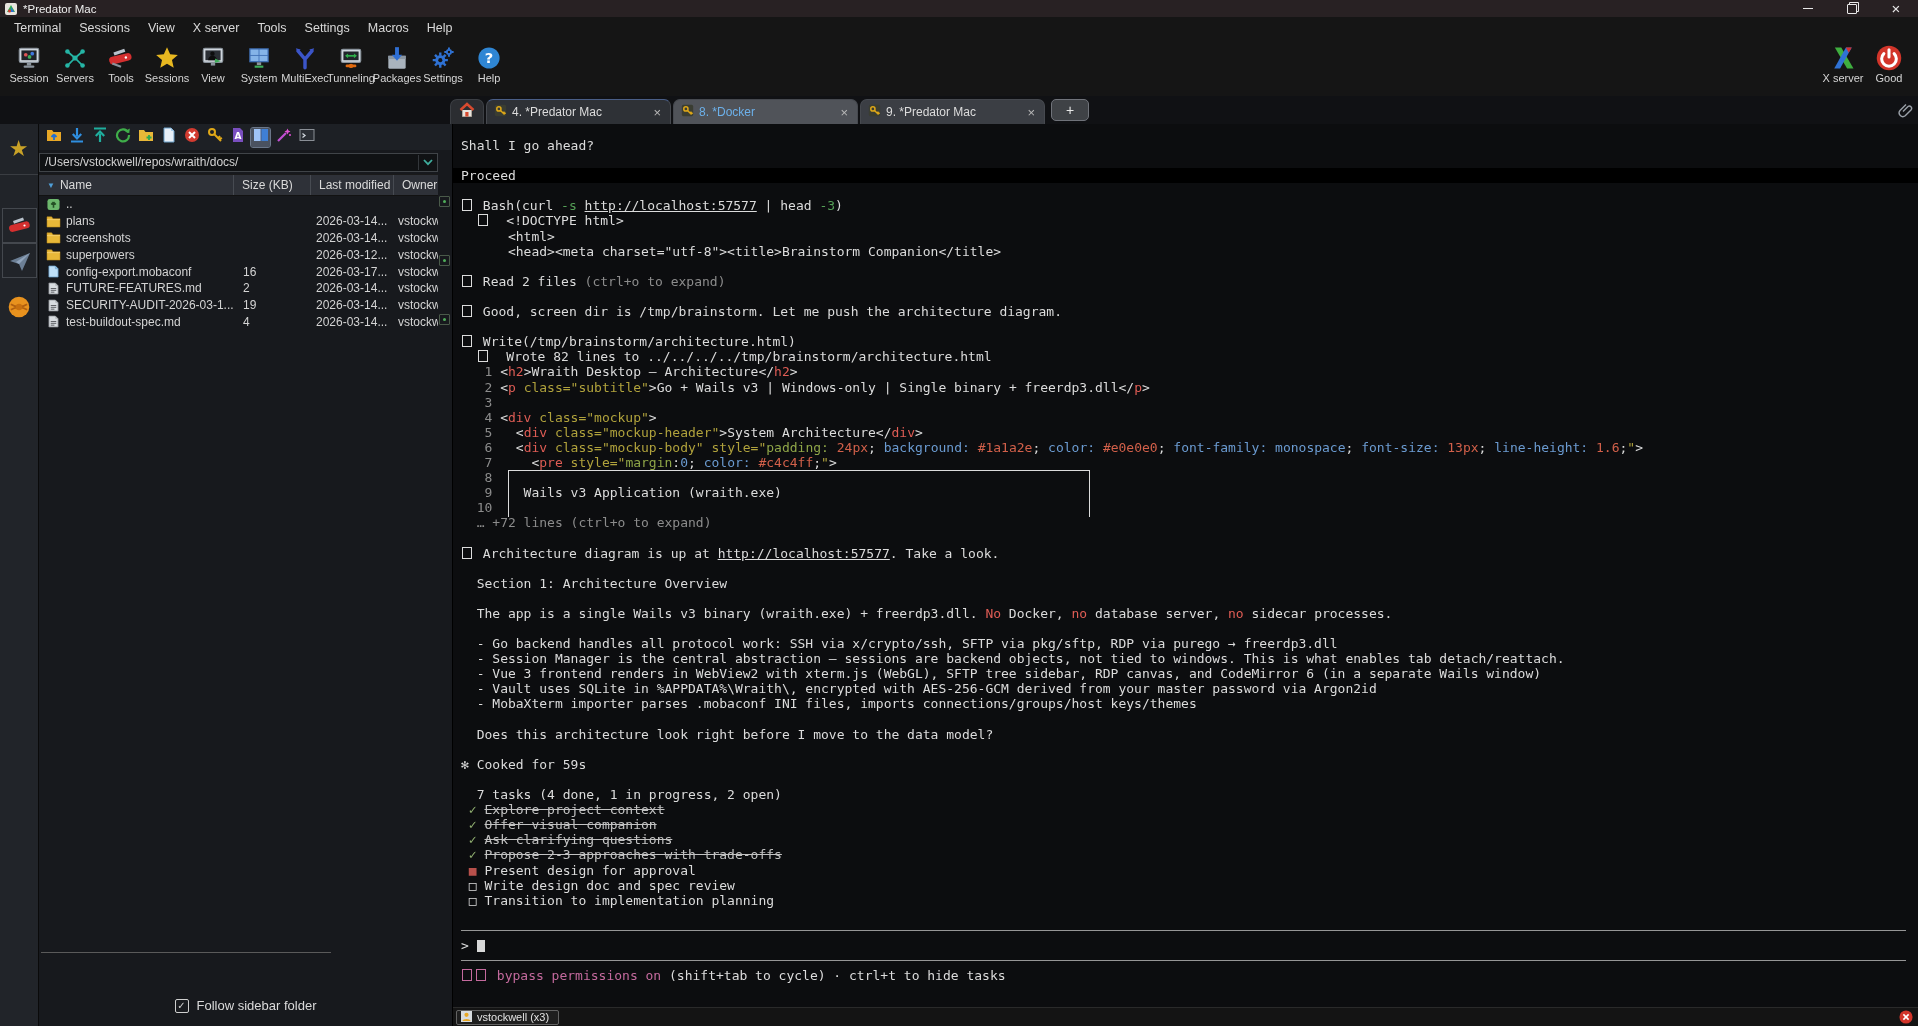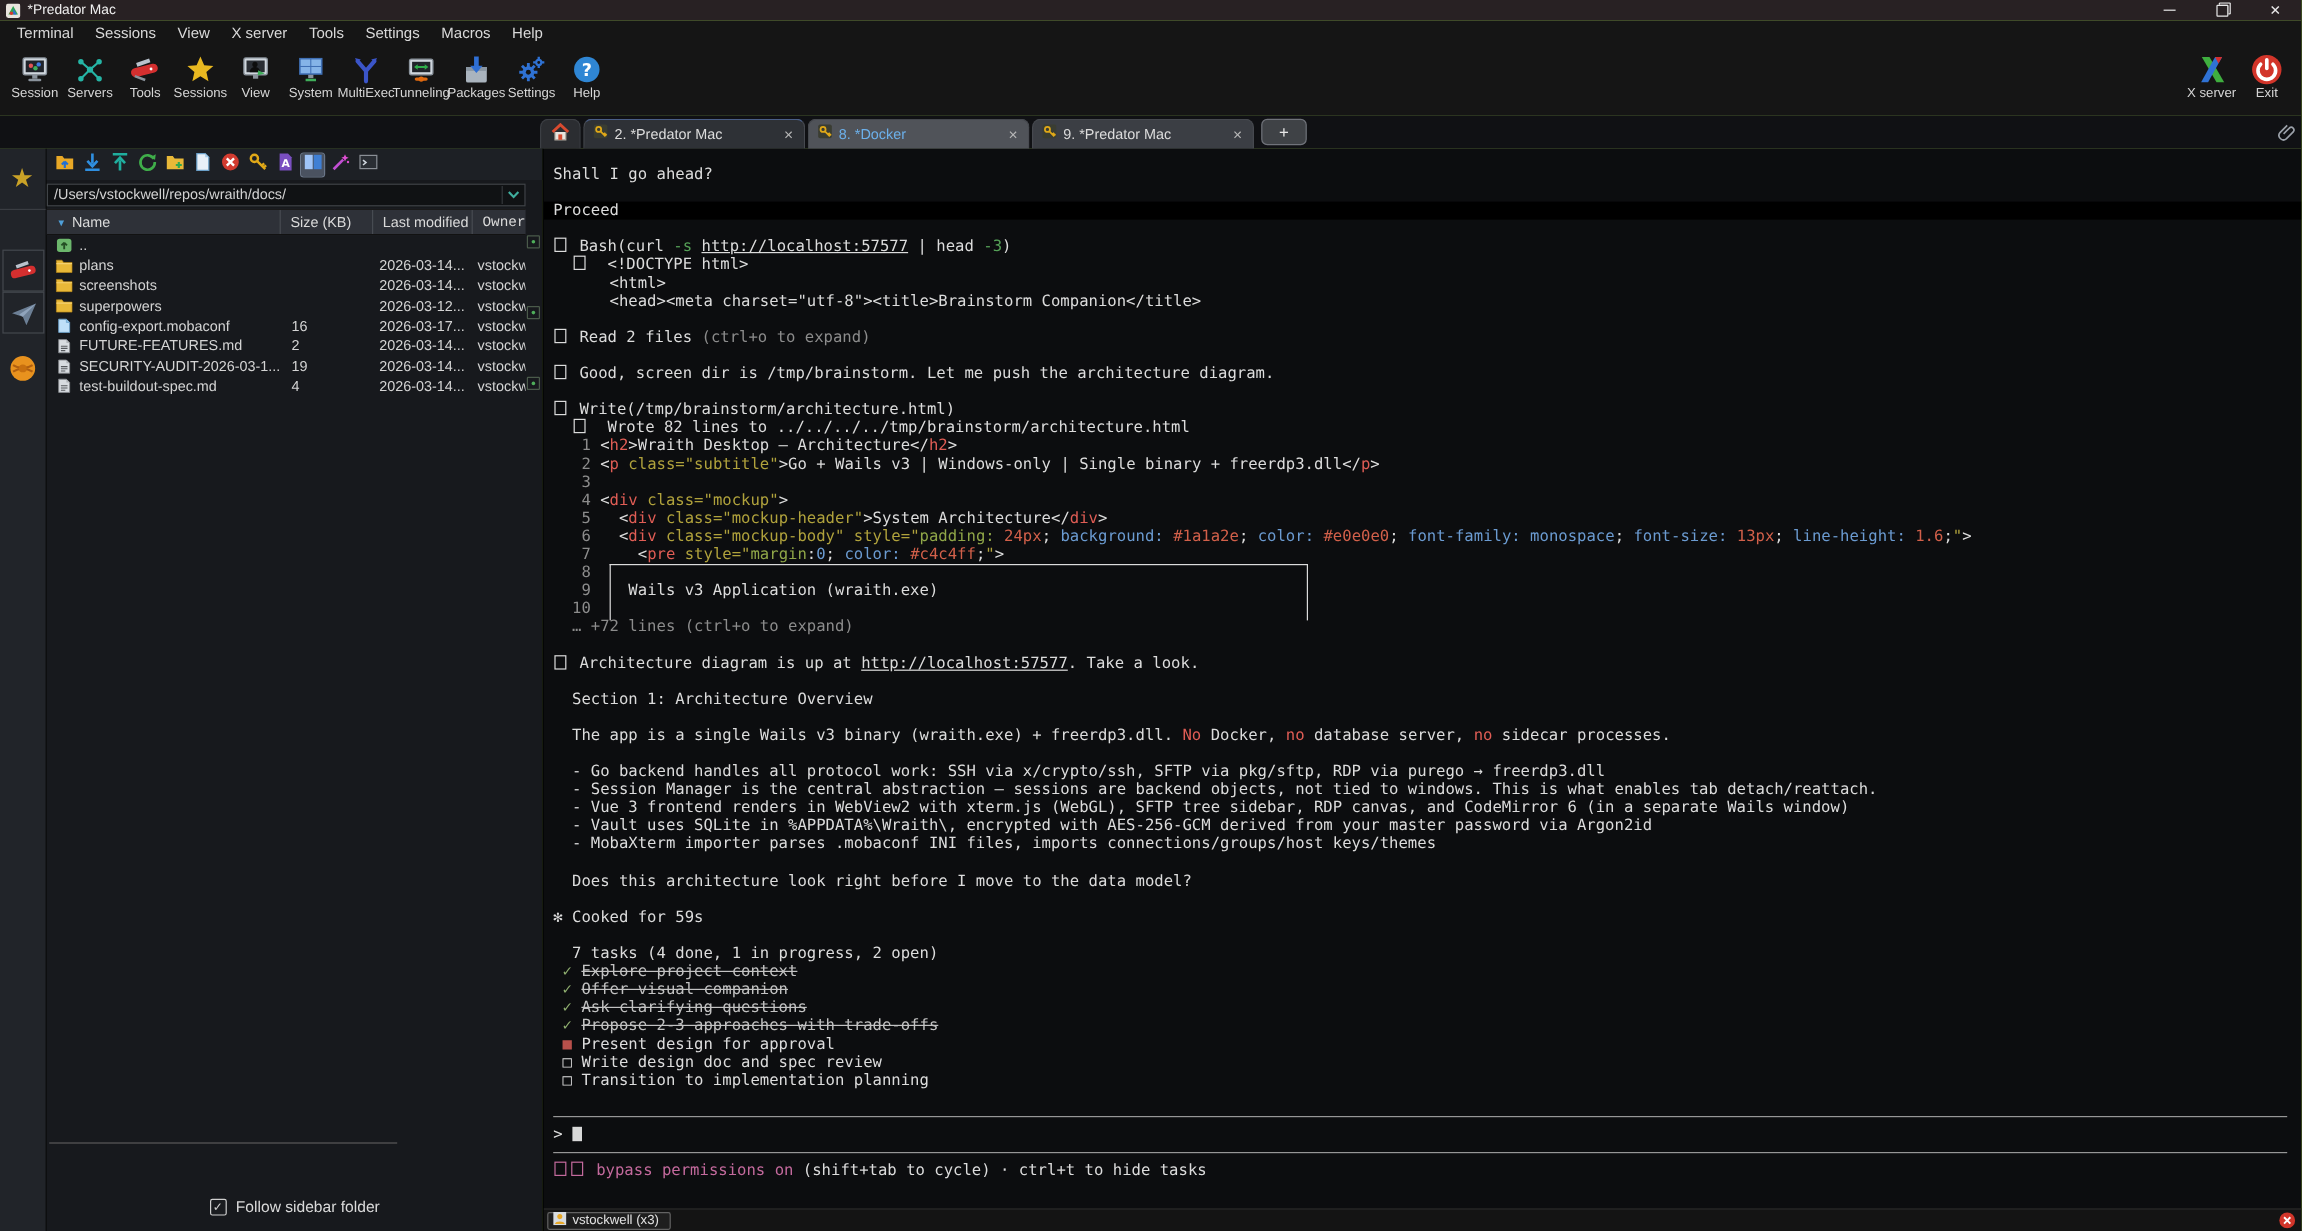--- a/index.html
+++ b/index.html
@@ -53,21 +53,21 @@
   .file-toolbar{height:26px;display:flex;align-items:center;gap:4px;padding-left:5px;background:#1d2025;}
   .ft-btn{width:19px;height:19px;display:flex;align-items:center;justify-content:center;border-radius:2px;}
   .ft-active{background:#4a5260;outline:1px solid #6a7688;}
   .path-row{height:24px;display:flex;align-items:center;padding:0 14px 0 0;}
   .path-input{flex:1;height:17px;background:#101214;border:1px solid #404448;display:flex;align-items:center;
               color:#d2d2d2;font-size:12px;padding-left:5px;justify-content:space-between;}
   .chev{width:18px;height:15px;display:flex;align-items:center;justify-content:center;border-left:1px solid #33373b;}
   .f-head{height:20px;background:#2e3138;display:flex;align-items:center;font-size:12px;color:#dadada;
           border-top:1px solid #1a1a1a;border-bottom:1px solid #121212;width:399px;}
   .fh{padding-left:8px;box-sizing:border-box;height:100%;display:flex;align-items:center;gap:5px;border-right:1px solid #474b52;}
-  .fh-name{width:195px;}.fh-size{width:77px;}.fh-mod{width:83px;}.fh-own{width:44px;border-right:none;font-family:Liberation Mono, monospace;}
+  .fh-name{width:195px;}.fh-size{width:77px;}.fh-mod{width:83px;}.fh-own{width:44px;border-right:none;}
   .sort{font-size:8px;color:#4f9fd8;}
   .f-list{width:399px;}
   .f-row{height:16.8px;display:flex;align-items:center;font-size:12px;color:#d4d4d4;}
   .fc{box-sizing:border-box;white-space:nowrap;overflow:hidden;}
   .fc-name{width:195px;display:flex;align-items:center;gap:5px;padding-left:6px;}
   .fc-size{width:77px;padding-left:9px;}
   .fc-mod{width:83px;padding-left:5px;}
   .fc-own{width:44px;padding-left:4px;}
   .f-icon{width:16px;display:flex;justify-content:center;}
   .side-divider{position:absolute;left:2px;top:828px;width:290px;height:1px;background:#5a5a5a;}
@@ -274,40 +274,40 @@
           <div class="tb-label">X server</div>
         </div>
         <div class="tb-item">
           <span class="ic">
             <svg width="28" height="28" viewBox="0 0 24 24">
               <circle cx="12" cy="12" r="10.5" fill="#d2352a"></circle>
               <path d="M12 5v6.2" stroke="#fff" stroke-width="2.6" stroke-linecap="round"></path>
               <path d="M7.6 8.2a6.3 6.3 0 1 0 8.8 0" stroke="#fff" stroke-width="2.6" fill="none" stroke-linecap="round"></path>
             </svg>
           </span>
-          <div class="tb-label">Exit</div>
+          <div class="tb-label">Good</div>
         </div>
       </div>
   </div>
   <div class="band">
     <div class="tab-strip">
         <div class="tab tab-home">
           <span class="ic"><svg width="16" height="16" viewBox="0 0 16 16">
               <path d="M1.5 8L8 2l6.5 6" stroke="#d84a2f" stroke-width="2.4" fill="none"></path>
               <path d="M3.5 8v6.5h9V8" fill="#e8e4de" stroke="#b0a89e"></path>
               <rect x="6.3" y="10" width="3.2" height="4.5" fill="#d84a2f"></rect>
             </svg></span>
         </div>
         <div class="tab tab-session tab-normal">
           <span class="ic"><svg width="13" height="13" viewBox="0 0 16 16">
               <rect x="1" y="1" width="14" height="14" rx="2" fill="#3a3d32"></rect>
               <circle cx="6" cy="6" r="2.6" fill="none" stroke="#e0a818" stroke-width="1.8"></circle>
               <path d="M8 8l5 5M11 11l2-1.4M12.3 12.3l2-1.4" stroke="#e0a818" stroke-width="1.8"></path>
             </svg></span>
-          <span class="tab-label">2. *Predator Mac</span>
+          <span class="tab-label">4. *Predator Mac</span>
           <span class="tab-close">×</span>
         </div>
         <div class="tab tab-session tab-activity">
           <span class="ic"><svg width="13" height="13" viewBox="0 0 16 16">
               <rect x="1" y="1" width="14" height="14" rx="2" fill="#3a3d32"></rect>
               <circle cx="6" cy="6" r="2.6" fill="none" stroke="#e0a818" stroke-width="1.8"></circle>
               <path d="M8 8l5 5M11 11l2-1.4M12.3 12.3l2-1.4" stroke="#e0a818" stroke-width="1.8"></path>
             </svg></span>
           <span class="tab-label">8. *Docker</span>
           <span class="tab-close">×</span>

